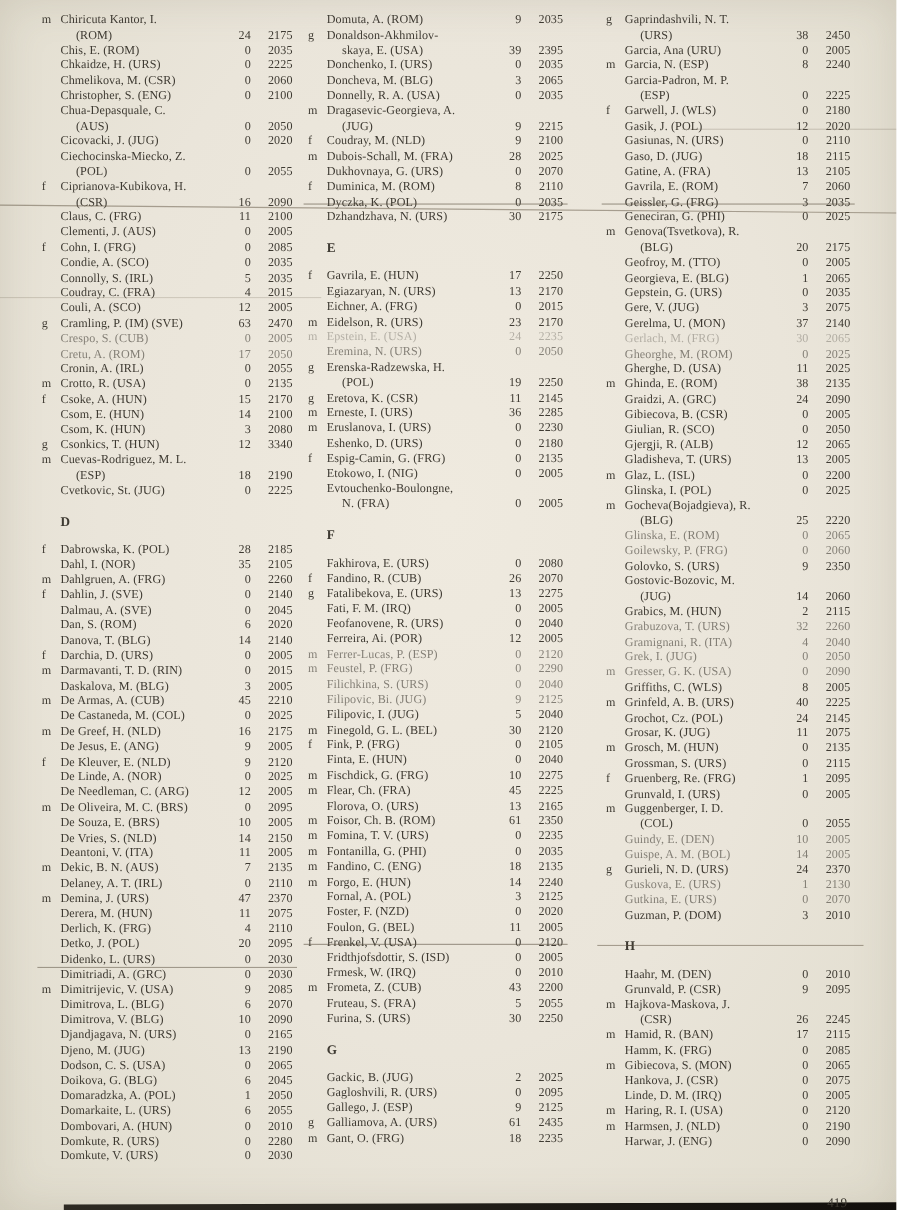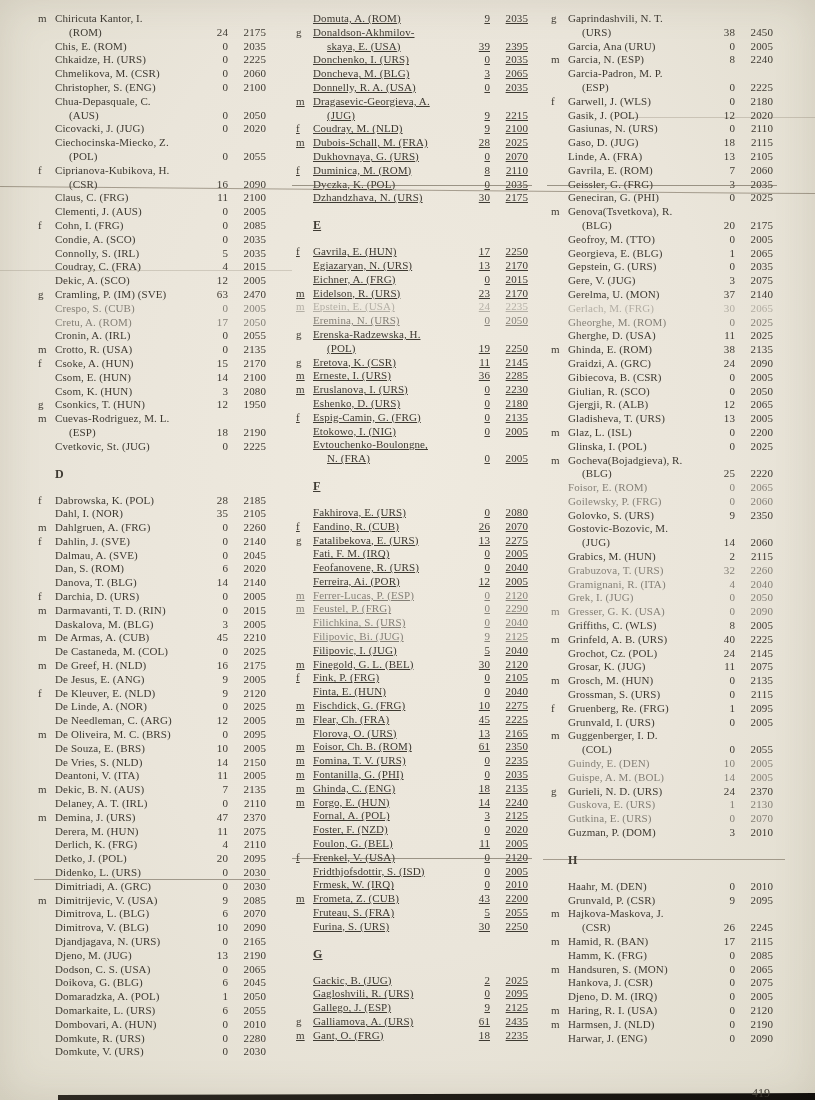--- a/index.html
+++ b/index.html
@@ -6,21 +6,21 @@
   body{width:815px;height:1100px;overflow:hidden;}
   #page{
     position:relative;width:815px;height:1100px;
     background:radial-gradient(ellipse at 50% 42%, #efeadf 0%, #eae5da 55%, #e0dccd 100%);
     font-family:"Liberation Serif","DejaVu Serif",serif;
     color:#3e3a32;
     box-shadow:inset 0 0 40px rgba(120,110,90,0.18);
   }
   .col{position:absolute;top:12px;font-size:11px;line-height:13.8px;letter-spacing:0.1px;}
   #col1{left:38px;width:228px;}
-  #col2{left:296px;width:232px;text-decoration:underline;}
+  #col2{left:280px;width:232px;}
   #col3{left:551px;width:222px;}
   .row{display:flex;align-items:baseline;height:13.8px;position:relative;}
   .t{flex:none;width:17px;}
   .n{flex:1 1 auto;min-width:0;white-space:nowrap;}
   .n.ind{padding-left:14px;}
   .g{flex:none;width:26px;text-align:right;}
   .r{flex:none;width:38px;text-align:right;}
   .sec-header{font-weight:bold;font-size:12px;line-height:16px;padding:12px 0 12px 17px;position:relative;}
   .strike::after{content:"";position:absolute;left:-4px;right:-4px;top:54%;height:1.2px;background:rgba(88,78,62,0.55);}
   .underline::after{content:"";position:absolute;left:-4px;right:-4px;bottom:0;height:1.2px;background:rgba(88,78,62,0.5);}
@@ -141,21 +141,21 @@
         <span class="r">2035</span>
       </div>
       <div class="row">
         <span class="t"></span>
         <span class="n">Coudray, C. (FRA)</span>
         <span class="g">4</span>
         <span class="r">2015</span>
       </div>
       <div class="row">
         <span class="t"></span>
-        <span class="n">Dekic, A. (SCO)</span>
+        <span class="n">Couli, A. (SCO)</span>
         <span class="g">12</span>
         <span class="r">2005</span>
       </div>
       <div class="row">
         <span class="t">g</span>
         <span class="n">Cramling, P. (IM) (SVE)</span>
         <span class="g">63</span>
         <span class="r">2470</span>
       </div>
       <div class="row dim">
@@ -197,21 +197,21 @@
       <div class="row">
         <span class="t"></span>
         <span class="n">Csom, K. (HUN)</span>
         <span class="g">3</span>
         <span class="r">2080</span>
       </div>
       <div class="row">
         <span class="t">g</span>
         <span class="n">Csonkics, T. (HUN)</span>
         <span class="g">12</span>
-        <span class="r">1950</span>
+        <span class="r">3340</span>
       </div>
       <div class="row">
         <span class="t">m</span>
         <span class="n">Cuevas-Rodriguez, M. L.</span>
       </div>
       <div class="row">
         <span class="t"></span>
         <span class="n ind">(ESP)</span>
         <span class="g">18</span>
         <span class="r">2190</span>
@@ -760,21 +760,21 @@
         <span class="r">2235</span>
       </div>
       <div class="row">
         <span class="t">m</span>
         <span class="n">Fontanilla, G. (PHI)</span>
         <span class="g">0</span>
         <span class="r">2035</span>
       </div>
       <div class="row">
         <span class="t">m</span>
-        <span class="n">Ghinda, C. (ENG)</span>
+        <span class="n">Fandino, C. (ENG)</span>
         <span class="g">18</span>
         <span class="r">2135</span>
       </div>
       <div class="row">
         <span class="t">m</span>
         <span class="n">Forgo, E. (HUN)</span>
         <span class="g">14</span>
         <span class="r">2240</span>
       </div>
       <div class="row">
@@ -915,21 +915,21 @@
         <span class="r">2110</span>
       </div>
       <div class="row">
         <span class="t"></span>
         <span class="n">Gaso, D. (JUG)</span>
         <span class="g">18</span>
         <span class="r">2115</span>
       </div>
       <div class="row">
         <span class="t"></span>
-        <span class="n">Linde, A. (FRA)</span>
+        <span class="n">Gatine, A. (FRA)</span>
         <span class="g">13</span>
         <span class="r">2105</span>
       </div>
       <div class="row">
         <span class="t"></span>
         <span class="n">Gavrila, E. (ROM)</span>
         <span class="g">7</span>
         <span class="r">2060</span>
       </div>
       <div class="row strike">
@@ -1055,21 +1055,21 @@
         <span class="n">Gocheva(Bojadgieva), R.</span>
       </div>
       <div class="row">
         <span class="t"></span>
         <span class="n ind">(BLG)</span>
         <span class="g">25</span>
         <span class="r">2220</span>
       </div>
       <div class="row dim">
         <span class="t"></span>
-        <span class="n">Foisor, E. (ROM)</span>
+        <span class="n">Glinska, E. (ROM)</span>
         <span class="g">0</span>
         <span class="r">2065</span>
       </div>
       <div class="row dim">
         <span class="t"></span>
         <span class="n">Goilewsky, P. (FRG)</span>
         <span class="g">0</span>
         <span class="r">2060</span>
       </div>
       <div class="row">
@@ -1242,33 +1242,33 @@
         <span class="r">2115</span>
       </div>
       <div class="row">
         <span class="t"></span>
         <span class="n">Hamm, K. (FRG)</span>
         <span class="g">0</span>
         <span class="r">2085</span>
       </div>
       <div class="row">
         <span class="t">m</span>
-        <span class="n">Handsuren, S. (MON)</span>
+        <span class="n">Gibiecova, S. (MON)</span>
         <span class="g">0</span>
         <span class="r">2065</span>
       </div>
       <div class="row">
         <span class="t"></span>
         <span class="n">Hankova, J. (CSR)</span>
         <span class="g">0</span>
         <span class="r">2075</span>
       </div>
       <div class="row">
         <span class="t"></span>
-        <span class="n">Djeno, D. M. (IRQ)</span>
+        <span class="n">Linde, D. M. (IRQ)</span>
         <span class="g">0</span>
         <span class="r">2005</span>
       </div>
       <div class="row">
         <span class="t">m</span>
         <span class="n">Haring, R. I. (USA)</span>
         <span class="g">0</span>
         <span class="r">2120</span>
       </div>
       <div class="row">

